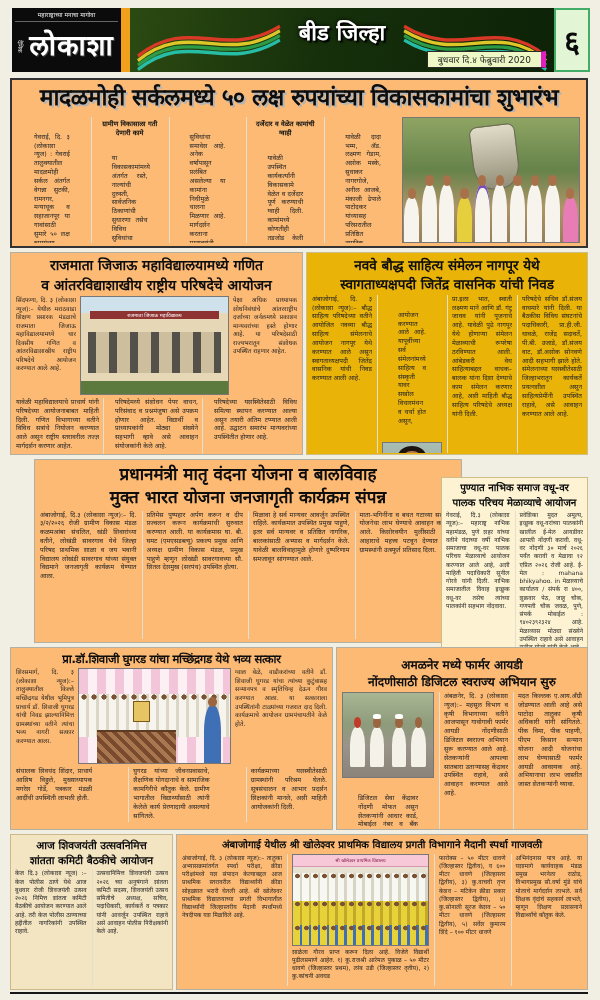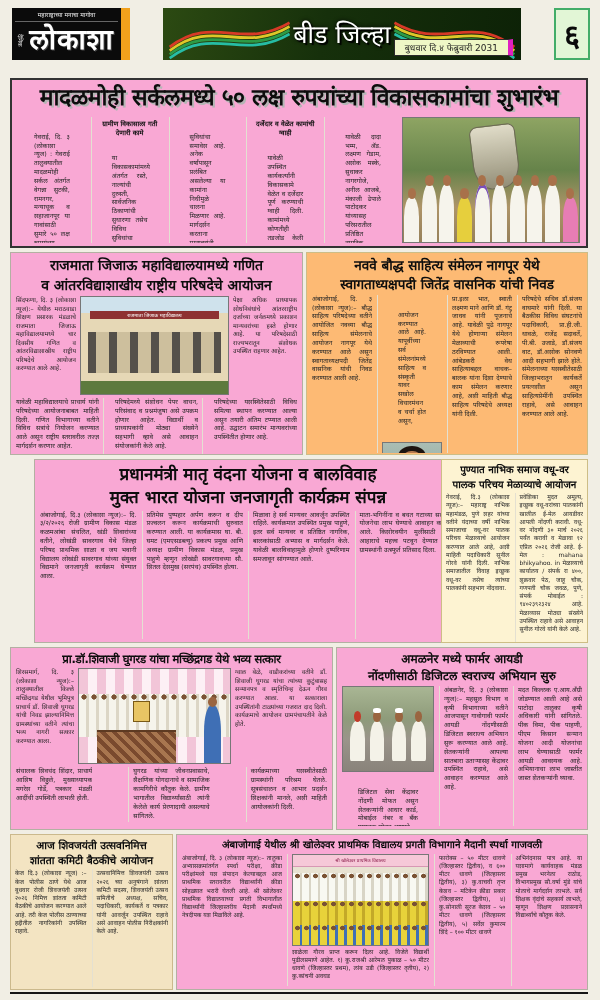--- a/index.html
+++ b/index.html
@@ -1,29 +1,29 @@
 <!DOCTYPE html>
 <html lang="mr"><head>
 <meta charset="utf-8">
 <style>
   html,body{margin:0;padding:0;background:#d8d5cb;}
   *{box-sizing:border-box;font-family:"DejaVu Sans",sans-serif;}
   #page{position:relative;width:600px;height:1000px;background:#f1eee4;margin:0 auto;overflow:hidden;color:#1d1d1d;}
-  .box{position:absolute;background:#f9a8d4;border:1px solid #b3b0a2;overflow:hidden;}
-
-  
-  #masthead{position:absolute;top:8px;left:12px;width:578px;height:52px;display:flex;gap:33px;}
+  .box{position:absolute;background:#fdba74;border:1px solid #b3b0a2;overflow:hidden;}
+
+  
+  #masthead{position:absolute;top:8px;left:12px;width:578px;height:64px;display:flex;}
   .logo-box{width:118px;background:#0b0b0b;border-right:9px solid #f2a11c;display:flex;flex-direction:column;padding:2px 3px;}
   .logo-tagline{font-size:6px;color:#f3f3f3;text-align:center;border-bottom:1px solid #666;padding:1px 0 2px;white-space:nowrap;overflow:hidden;}
   .logo-row{display:flex;align-items:center;flex:1;}
   .logo-daily{writing-mode:vertical-rl;font-size:6px;color:#eee;margin:0 1px;}
   .logo-text{flex:1;text-align:center;font-size:28px;font-weight:800;color:#fff;line-height:1.05;letter-spacing:1px;text-shadow:1px 1px 0 #444;}
   .banner{flex:1;position:relative;background:linear-gradient(100deg,#2c4a12,#16300b 45%,#0d2207);overflow:hidden;}
   .banner svg{position:absolute;inset:0;width:100%;height:100%;}
-  .banner-title{position:absolute;top:8px;left:0;right:0;text-align:center;font-size:25px;font-weight:400;color:#fff;text-shadow:2px 2px 1px #000,0 0 4px #000;}
+  .banner-title{position:absolute;top:8px;left:0;right:0;text-align:center;font-size:22px;font-weight:700;color:#fff;text-shadow:2px 2px 1px #000,0 0 4px #000;}
   .date-box{position:absolute;bottom:4px;right:8px;background:#eef7c6;border:1px solid #2a2a2a;border-right:5px solid #e020c0;font-size:9px;padding:1px 10px;white-space:nowrap;}
   .pagenum{width:36px;background:#e2f6d6;border:2px solid #43ad68;display:flex;align-items:center;justify-content:center;font-size:30px;font-weight:700;color:#0a0a0a;}
 
   
   .ncol{flex:1;font-size:6.4px;line-height:1.38;text-align:justify;color:#262626;overflow:hidden;}
   .ncol p{margin:16px;}
   .colhead{font-size:6.7px;font-weight:700;text-align:center;margin:3px 0 2px;color:#111;}
   .cols{display:flex;gap:5px;}
   .cols>*+*{border-left:1px solid #e4e0d1;padding-left:4px;}
   .hl{font-weight:700;text-align:center;color:#0d0d0d;margin:2px 4px;line-height:1.25;white-space:nowrap;overflow:hidden;}
@@ -48,54 +48,54 @@
   .college-top{display:flex;gap:4px;height:99px;}
   .side{font-size:6.2px;line-height:1.38;text-align:justify;overflow:hidden;}
   .photo-college{flex:1;position:relative;border:1px solid #777;background:linear-gradient(#cfe2ec 0%,#cfe2ec 16%,#e6d8b6 16%,#e6d8b6 100%);overflow:hidden;}
   .pc-sign{position:absolute;top:14%;left:6%;right:6%;background:#8e3232;color:#fff;font-size:5px;text-align:center;padding:1px 0;white-space:nowrap;overflow:hidden;}
   .pc-win{position:absolute;top:36%;left:5%;right:5%;height:42%;background:repeating-linear-gradient(90deg,#54504a 0 8px,#cdbf9d 8px 21px);}
   .pc-green{position:absolute;bottom:0;left:0;right:0;height:13%;background:#5d7a3e;}
   .college-bottom{display:flex;gap:4px;height:57px;margin-top:3px;}
   .college-bottom>*+*{border-left:1px solid #e4e0d1;padding-left:11px;}
 
   
-  #a-sammelan{top:252px;left:306px;width:282px;height:203px;background:#fdba74;border-color:#cdbd86;padding:2px 5px;}
+  #a-sammelan{top:252px;left:306px;width:282px;height:203px;background:#eab308;border-color:#cdbd86;padding:2px 5px;}
   #a-sammelan .hl{font-size:13.5px;}
   #a-sammelan .cols{height:158px;}
   .photo-portrait{position:relative;width:100%;height:64px;margin:2px 0;background:linear-gradient(#a9bdb3,#8aa096);border:1px solid #777;overflow:hidden;}
   .pp-hair{position:absolute;top:5%;left:26%;width:48%;height:34%;background:#1d1410;border-radius:50% 50% 40% 40%;}
   .pp-face{position:absolute;top:14%;left:30%;width:40%;height:48%;background:#b5794f;border-radius:48% 48% 42% 42%;}
   .pp-torso{position:absolute;bottom:-2px;left:10%;width:80%;height:32%;background:#2f2a33;border-radius:45% 45% 0 0;}
 
   
   #a-matru{top:459px;left:10px;width:428px;height:184px;padding:2px 5px;margin-left:24px;}
   #a-matru .hl{font-size:17px;font-weight:900;}
   #a-matru .cols{height:128px;}
 
   
-  #a-nabhik{top:459px;left:441px;width:147px;height:184px;background:#fdf3d2;border-color:#cdbd86;padding:2px 4px;}
+  #a-nabhik{top:477px;left:441px;width:147px;height:184px;background:#fdf3d2;border-color:#cdbd86;padding:2px 4px;}
   #a-nabhik .hl{font-size:10px;}
   #a-nabhik .cols{height:150px;}
   #a-nabhik .ncol{font-size:6px;}
 
   
   #a-satkar{top:647px;left:10px;width:323px;height:183px;padding:2px 5px;}
   #a-satkar .hl{font-size:11.5px;font-weight:900;letter-spacing:-0.3px;}
   .satkar-top{display:flex;gap:4px;height:96px;}
   .photo-satkar{flex:1;position:relative;border:1px solid #777;overflow:hidden;background:repeating-linear-gradient(90deg,#f2c5d8 0 9px,#fdf0f5 9px 18px);}
   .ps-people{position:absolute;top:26%;left:0;right:0;height:46%;background:radial-gradient(circle at 5px 3px,#7a5234 2.4px,transparent 2.8px) repeat-x left top/10px 8px,repeating-linear-gradient(90deg,#f6f4ec 0 7px,#dcd6c6 7px 10px);}
   .ps-table{position:absolute;bottom:0;left:12%;width:52%;height:36%;background:repeating-linear-gradient(45deg,#7a4a2e 0 4px,#a8764f 4px 8px);border-top:2px solid #5d3a22;}
   .ps-frame{position:absolute;top:34%;left:36%;width:11%;height:22%;background:#e8c564;border:1px solid #7a5a16;}
   .ps-blue{position:absolute;bottom:0;right:6%;width:11%;height:62%;background:#3f6fb5;border-radius:45% 45% 0 0;}
   .ps-blue::before{content:"";position:absolute;top:-8px;left:22%;width:56%;height:10px;background:#9a6540;border-radius:50%;}
   .satkar-bottom{display:flex;gap:4px;height:55px;margin-top:3px;}
   .satkar-bottom>*+*{border-left:1px solid #e4e0d1;padding-left:4px;margin-left:32px;}
 
   
-  #a-farmer{top:647px;left:336px;width:252px;height:183px;padding:2px 5px;}
+  #a-farmer{top:647px;left:336px;width:252px;height:183px;padding:8px 5px;}
   #a-farmer .hl{font-size:12px;}
   #a-farmer .cols{height:140px;}
   .photo-farmer{position:relative;width:100%;height:86px;margin-bottom:2px;border:1px solid #777;overflow:hidden;background:linear-gradient(180deg,#a9b694 0%,#8e9b7a 38%,#9a948a 62%,#89837a 100%);}
   .pf{position:absolute;bottom:12%;width:16%;height:48%;background:#f4f2e8;border-radius:45% 45% 8% 8%;}
   .pf::before{content:"";position:absolute;top:-10px;left:24%;width:52%;height:11px;background:#9a6540;border-radius:50%;}
   .pf.cap::after{content:"";position:absolute;top:-13px;left:22%;width:56%;height:5px;background:#fff;border-radius:40%;}
   .pf.red::before{background:#c23b2a;}
 
   
   #a-shanti{top:834px;left:10px;width:163px;height:156px;background:#f3e4c2;border-color:#cbb98c;padding:2px 4px;}
@@ -137,21 +137,21 @@
           <path d="M8,46 C60,10 95,50 152,20" stroke="#e8cf2a"></path>
           <path d="M8,50 C60,14 95,54 152,24" stroke="#2ea04a"></path>
           <path d="M8,54 C60,18 95,58 152,28" stroke="#27c4ae"></path>
           <path d="M278,16 C335,46 370,6 422,42" stroke="#e23a28"></path>
           <path d="M278,20 C335,50 370,10 422,46" stroke="#e8cf2a"></path>
           <path d="M278,24 C335,54 370,14 422,50" stroke="#2ea04a"></path>
           <path d="M278,28 C335,58 370,18 422,54" stroke="#27c4ae"></path>
         </g>
       </svg>
       <div class="banner-title">बीड जिल्हा</div>
-      <div class="date-box">बुधवार दि.४ फेब्रुवारी 2031</div>
+      <div class="date-box">बुधवार दि.४ फेब्रुवारी 2020</div>
     </div>
     <div class="pagenum">६</div>
   </div>
 
   <div id="a-main" class="box">
     <div class="hl">मादळमोही सर्कलमध्ये ५० लक्ष रुपयांच्या विकासकामांचा शुभारंभ</div>
     <div class="cols">
       <div class="ncol">
           <p>गेवराई, दि. ३ (लोकाशा न्यूज) : गेवराई तालुक्यातील मादळमोही सर्कल अंतर्गत वेगन्ना सुटकी, रामनगर, मन्याचूक व शहाजानपूर या गावांसाठी सुमारे ५० लक्ष रुपयांच्या विविध विकासकामांचा शुभारंभ आज मोठ्या उत्साहात पार पडला.</p>
         </div>

